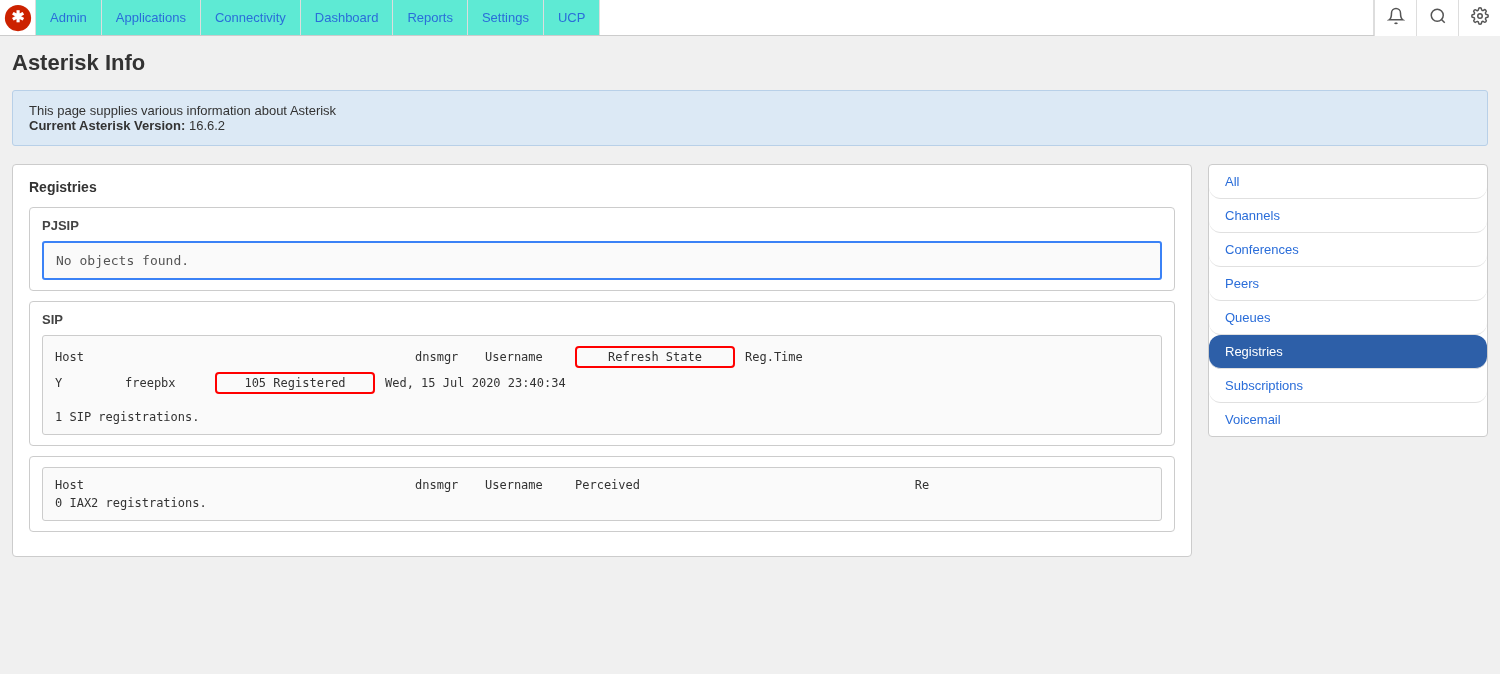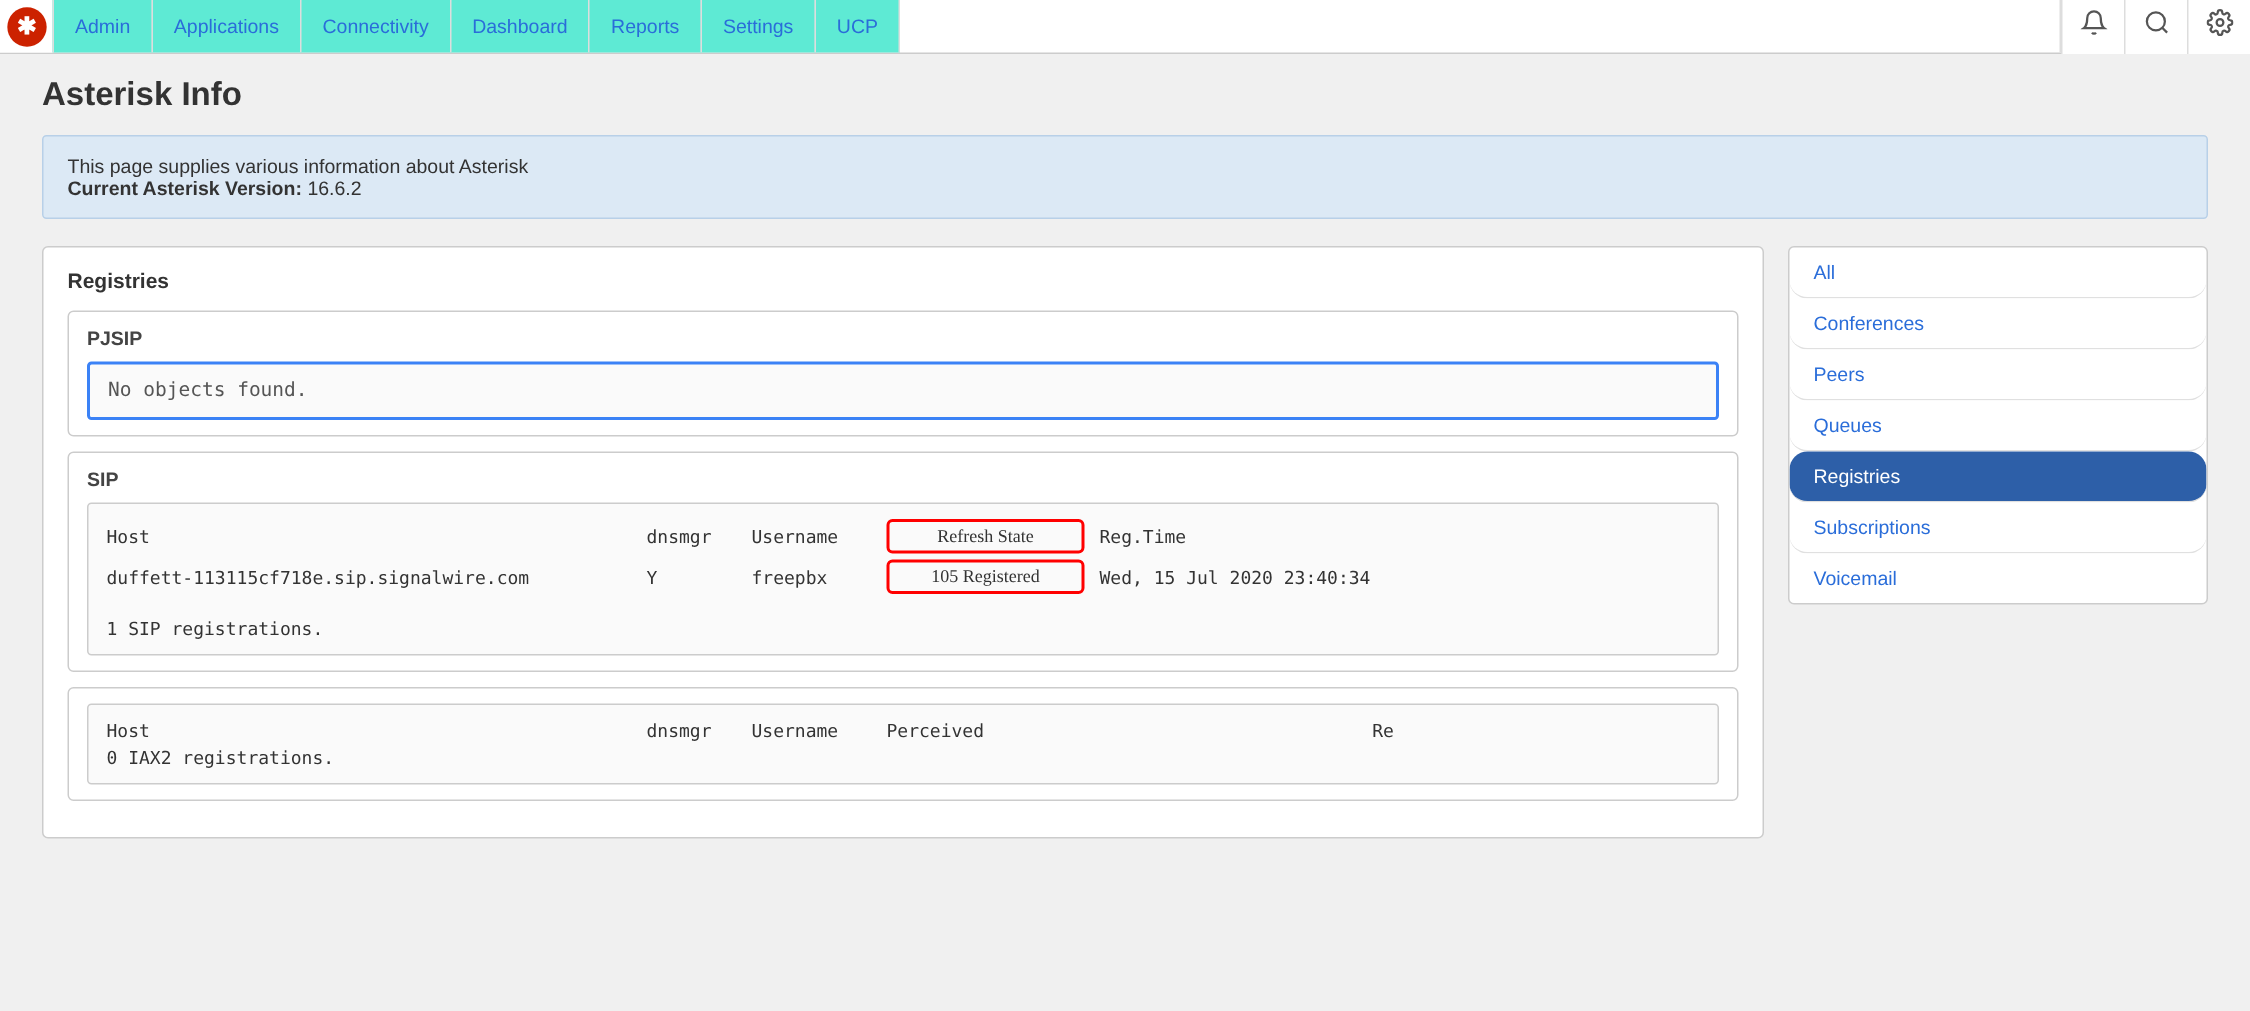--- a/index.html
+++ b/index.html
@@ -55,21 +55,21 @@
       align-items: center;
       justify-content: center;
       border-left: 1px solid #ddd;
       cursor: pointer;
       background: #fff;
       color: #555;
       font-size: 16px;
     }
 
     
-    .page-content { padding: 14px 28px; }
+    .page-content { padding: 14px 12px; }
     .page-title {
       font-size: 22px;
       font-weight: bold;
       margin-bottom: 14px;
       color: #333;
     }
 
     
     .info-box {
       background: #dce9f5;
@@ -144,26 +144,25 @@
     }
     .registry-header-row {
       display: flex;
       align-items: center;
       margin-bottom: 4px;
     }
     .registry-col-host { width: 360px; }
     .registry-col-dnsmgr { width: 70px; }
     .registry-col-username { width: 90px; }
     .registry-col-refresh-state {
-      width: 132px;
+      width: 160px;
       border: 2px solid red;
       border-radius: 4px;
       padding: 2px 6px;
       text-align: center;
-      font-family: Liberation Serif, serif;
     }
     .registry-col-regtime { flex: 1; }
 
     .registry-data-row {
       display: flex;
       align-items: center;
     }
     .registry-summary {
       margin-top: 16px;
       font-family: monospace;
@@ -293,21 +292,20 @@
               <span class="registry-col-host">Host</span>
               <span class="registry-col-dnsmgr">dnsmgr</span>
               <span class="registry-col-username">Username</span>
               <span class="registry-col-refresh-state">
                 <span>Refresh State</span>
               </span>
               <span class="registry-col-regtime" style="margin-left:10px;">Reg.Time</span>
             </div>
 
             <div class="registry-data-row">
-              <span class="registry-col-host">duffett-113115cf718e.sip.signalwire.com</span>
               <span class="registry-col-dnsmgr">Y</span>
               <span class="registry-col-username">freepbx</span>
               <span class="registry-col-refresh-state">
                 <span>105</span>
                 <span> </span>
                 <span>Registered</span>
               </span>
               <span class="registry-col-regtime" style="margin-left:10px;">Wed, 15 Jul 2020 23:40:34</span>
             </div>
             <div class="registry-summary">1 SIP registrations.</div>
@@ -326,20 +324,21 @@
             </div>
             <div>0 IAX2 registrations.</div>
           </div>
         </div>
 
       </div>
     </div>
 
     <div class="sidebar">
       <div class="sidebar-item">All</div>
+      <div class="sidebar-item">Channels</div>
       <div class="sidebar-item">Conferences</div>
       <div class="sidebar-item">Peers</div>
       <div class="sidebar-item">Queues</div>
       <div class="sidebar-item active">Registries</div>
       <div class="sidebar-item">Subscriptions</div>
       <div class="sidebar-item">Voicemail</div>
     </div>
 
   </div>
 </div>

